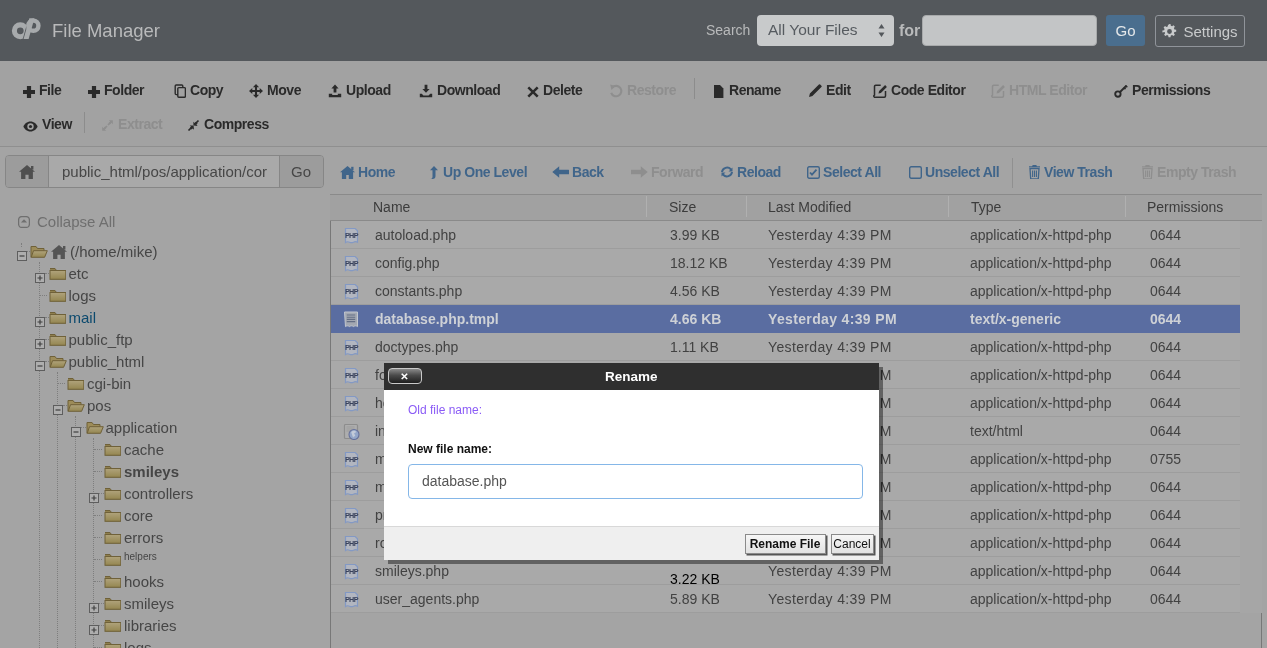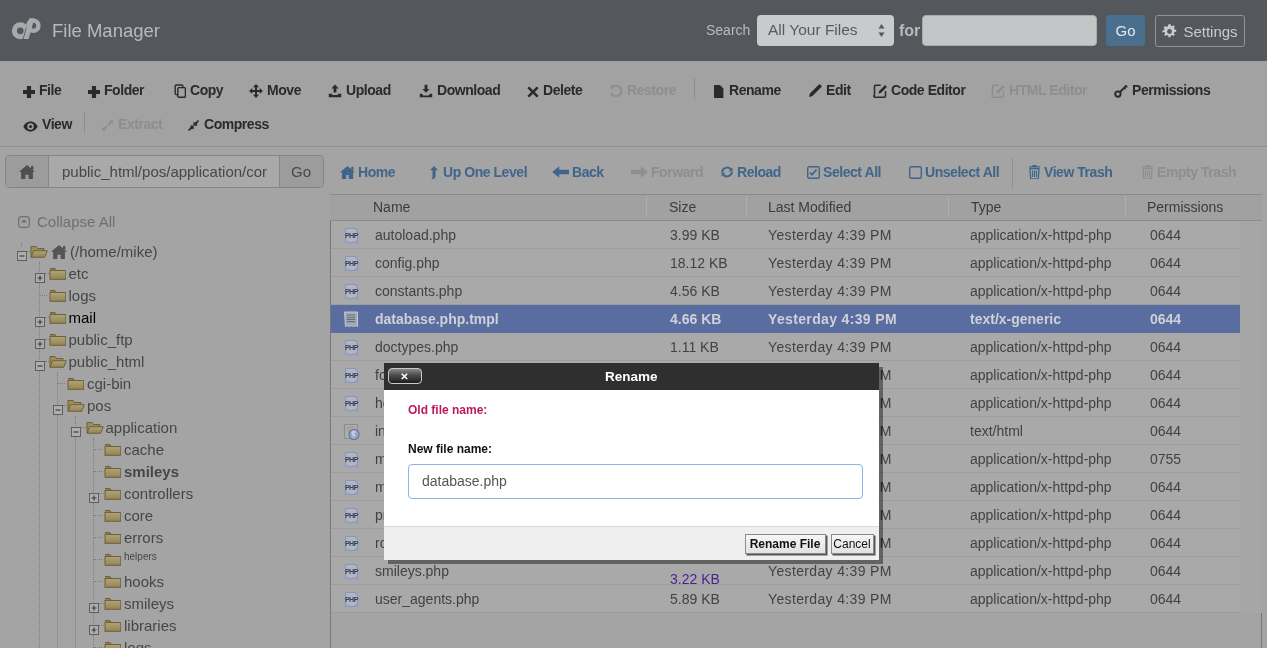--- a/index.html
+++ b/index.html
@@ -286,21 +286,21 @@
 <div class="abs" style="left:35px;top:312.5px"><svg width="10" height="10" viewBox="0 0 10 10" style="">
         <rect x="0.5" y="0.5" width="9" height="9" fill="#aeaeae" stroke="#5e5e5e" stroke-width="1"></rect>
         <path d="M2.5 5h5M5 2.5v5" stroke="#3f3f3f" stroke-width="1.2"></path>
       </svg></div>
 <div class="abs" style="left:45px;top:317.0px;width:3.5px;border-top:1px dotted #7e7e7e"></div>
 <div class="abs" style="left:48.5px;top:309.5px"><svg width="17" height="14" viewBox="0 0 17 14" style="">
         <path d="M1 2.5h5l1.5 2H16a.8.8 0 0 1 .8.8v7.2a.8.8 0 0 1-.8.8H1.8a.8.8 0 0 1-.8-.8Z" fill="#8f7f4e"></path>
         <path d="M1 2.5h5l1.5 2H16" fill="none" stroke="#6f6139" stroke-width="1"></path>
         <rect x="1" y="4.5" width="15.8" height="8.8" fill="url(#fg)" stroke="#6f6139" stroke-width="1"></rect>
       </svg></div>
-<div class="abs" style="left:68.5px;top:308.5px;font-size:15px;font-weight:normal;color:#000000;white-space:nowrap">mail</div>
+<div class="abs" style="left:68.5px;top:308.5px;font-size:15px;font-weight:normal;color:#0c4a6e;white-space:nowrap">mail</div>
 <div class="abs" style="left:35px;top:334.5px"><svg width="10" height="10" viewBox="0 0 10 10" style="">
         <rect x="0.5" y="0.5" width="9" height="9" fill="#aeaeae" stroke="#5e5e5e" stroke-width="1"></rect>
         <path d="M2.5 5h5M5 2.5v5" stroke="#3f3f3f" stroke-width="1.2"></path>
       </svg></div>
 <div class="abs" style="left:45px;top:339.0px;width:3.5px;border-top:1px dotted #7e7e7e"></div>
 <div class="abs" style="left:48.5px;top:331.5px"><svg width="17" height="14" viewBox="0 0 17 14" style="">
         <path d="M1 2.5h5l1.5 2H16a.8.8 0 0 1 .8.8v7.2a.8.8 0 0 1-.8.8H1.8a.8.8 0 0 1-.8-.8Z" fill="#8f7f4e"></path>
         <path d="M1 2.5h5l1.5 2H16" fill="none" stroke="#6f6139" stroke-width="1"></path>
         <rect x="1" y="4.5" width="15.8" height="8.8" fill="url(#fg)" stroke="#6f6139" stroke-width="1"></rect>
       </svg></div>
@@ -560,39 +560,39 @@
 <div class="cell" style="left:670px;top:535px;color:#424242;font-weight:normal">2.10 KB</div>
 <div class="cell" style="left:768px;top:535px;color:#424242;font-weight:normal;letter-spacing:0.35px">Yesterday 4:39 PM</div>
 <div class="cell" style="left:970px;top:535px;color:#424242;font-weight:normal">application/x-httpd-php</div>
 <div class="cell" style="left:1150px;top:535px;color:#424242;font-weight:normal">0644</div>
 <div class="abs" style="left:331px;top:557px;width:909px;height:28px;background:#a9a9a9;border-bottom:1px solid #9d9d9d"></div>
 <div class="abs" style="left:343px;top:563px"><svg width="17" height="17" viewBox="0 0 17 17" style="">
         <path d="M2.5 1.5h9.7L14.5 3.8V15.2c-1.6-.8-2.4-.8-4 0-1.6.8-2.4.8-4 0-1.6-.8-2.4-.8-4 .3Z" fill="#b2b6c0" stroke="#8399c4" stroke-width="1.2"></path>
         <text x="8.4" y="11.2" font-family="&quot;Liberation Sans&quot;, sans-serif" font-size="7.2" font-weight="bold" fill="#39425c" text-anchor="middle" style="letter-spacing:-0.6px">PHP</text>
       </svg></div>
 <div class="cell" style="left:375px;top:563px;color:#424242;font-weight:normal">smileys.php</div>
-<div class="cell" style="left:670px;top:571px;color:#4c1d95;font-weight:normal">3.22 KB</div>
+<div class="cell" style="left:670px;top:571px;color:#000000;font-weight:normal">3.22 KB</div>
 <div class="cell" style="left:768px;top:563px;color:#424242;font-weight:normal;letter-spacing:0.35px">Yesterday 4:39 PM</div>
 <div class="cell" style="left:970px;top:563px;color:#424242;font-weight:normal">application/x-httpd-php</div>
 <div class="cell" style="left:1150px;top:563px;color:#424242;font-weight:normal">0644</div>
 <div class="abs" style="left:331px;top:585px;width:909px;height:28px;background:#a9a9a9;border-bottom:1px solid #9d9d9d"></div>
 <div class="abs" style="left:343px;top:591px"><svg width="17" height="17" viewBox="0 0 17 17" style="">
         <path d="M2.5 1.5h9.7L14.5 3.8V15.2c-1.6-.8-2.4-.8-4 0-1.6.8-2.4.8-4 0-1.6-.8-2.4-.8-4 .3Z" fill="#b2b6c0" stroke="#8399c4" stroke-width="1.2"></path>
         <text x="8.4" y="11.2" font-family="&quot;Liberation Sans&quot;, sans-serif" font-size="7.2" font-weight="bold" fill="#39425c" text-anchor="middle" style="letter-spacing:-0.6px">PHP</text>
       </svg></div>
 <div class="cell" style="left:375px;top:591px;color:#424242;font-weight:normal">user_agents.php</div>
 <div class="cell" style="left:670px;top:591px;color:#424242;font-weight:normal">5.89 KB</div>
 <div class="cell" style="left:768px;top:591px;color:#424242;font-weight:normal;letter-spacing:0.35px">Yesterday 4:39 PM</div>
 <div class="cell" style="left:970px;top:591px;color:#424242;font-weight:normal">application/x-httpd-php</div>
 <div class="cell" style="left:1150px;top:591px;color:#424242;font-weight:normal">0644</div>
 <div class="abs" style="left:383.5px;top:363px;width:495.5px;height:197px;box-shadow:4px 4px 0 rgba(0,0,0,0.42)">
 <div class="abs" style="left:0;top:0;width:100%;height:27px;background:#2f2f2f;color:#fff;font-weight:bold;font-size:13.5px;text-align:center;line-height:27px">Rename</div>
 <div class="abs" style="left:4px;top:5px;width:34px;height:16px;border:1px solid #c9c9c9;border-radius:4px;background:linear-gradient(#8a8a8a,#4a4a4a 45%,#1e1e1e);color:#fff;text-align:center;font-size:10px;font-weight:bold;line-height:15px">✕</div>
 <div class="abs" style="left:0;top:27px;width:100%;height:136px;background:#fff">
-<div class="abs" style="left:24.5px;top:13px;font-size:12px;font-weight:bold;color:#be185d">Old file name:</div>
+<div class="abs" style="left:24.5px;top:13px;font-size:12px;font-weight:normal;color:#8b5cf6">Old file name:</div>
 <div class="abs" style="left:24.5px;top:51.5px;font-size:12px;font-weight:bold;color:#111">New file name:</div>
 <div class="abs" style="left:24.5px;top:73.5px;width:455px;height:35px;border:1px solid #85b7e8;border-radius:4px;background:#fff;font-size:14px;color:#555;display:flex;align-items:center;padding-left:13px">database.php</div>
 </div>
 <div class="abs" style="left:0;top:163px;width:100%;height:34px;background:#efefef;border-top:1px solid #d8d8d8">
 <div class="abs" style="left:361px;top:7px;width:81px;height:20px;background:linear-gradient(#f6f6f6,#e2e2e2);border:1px solid #8a8a8a;box-shadow:1.5px 1.5px 0 #555;font-size:12px;font-weight:bold;color:#111;text-align:center;line-height:18px">Rename File</div>
 <div class="abs" style="left:447px;top:7px;width:43px;height:20px;background:linear-gradient(#f6f6f6,#e2e2e2);border:1px solid #8a8a8a;box-shadow:1.5px 1.5px 0 #555;font-size:12px;color:#111;text-align:center;line-height:18px">Cancel</div>
 </div>
 </div>
 </div>
 </body></html>

